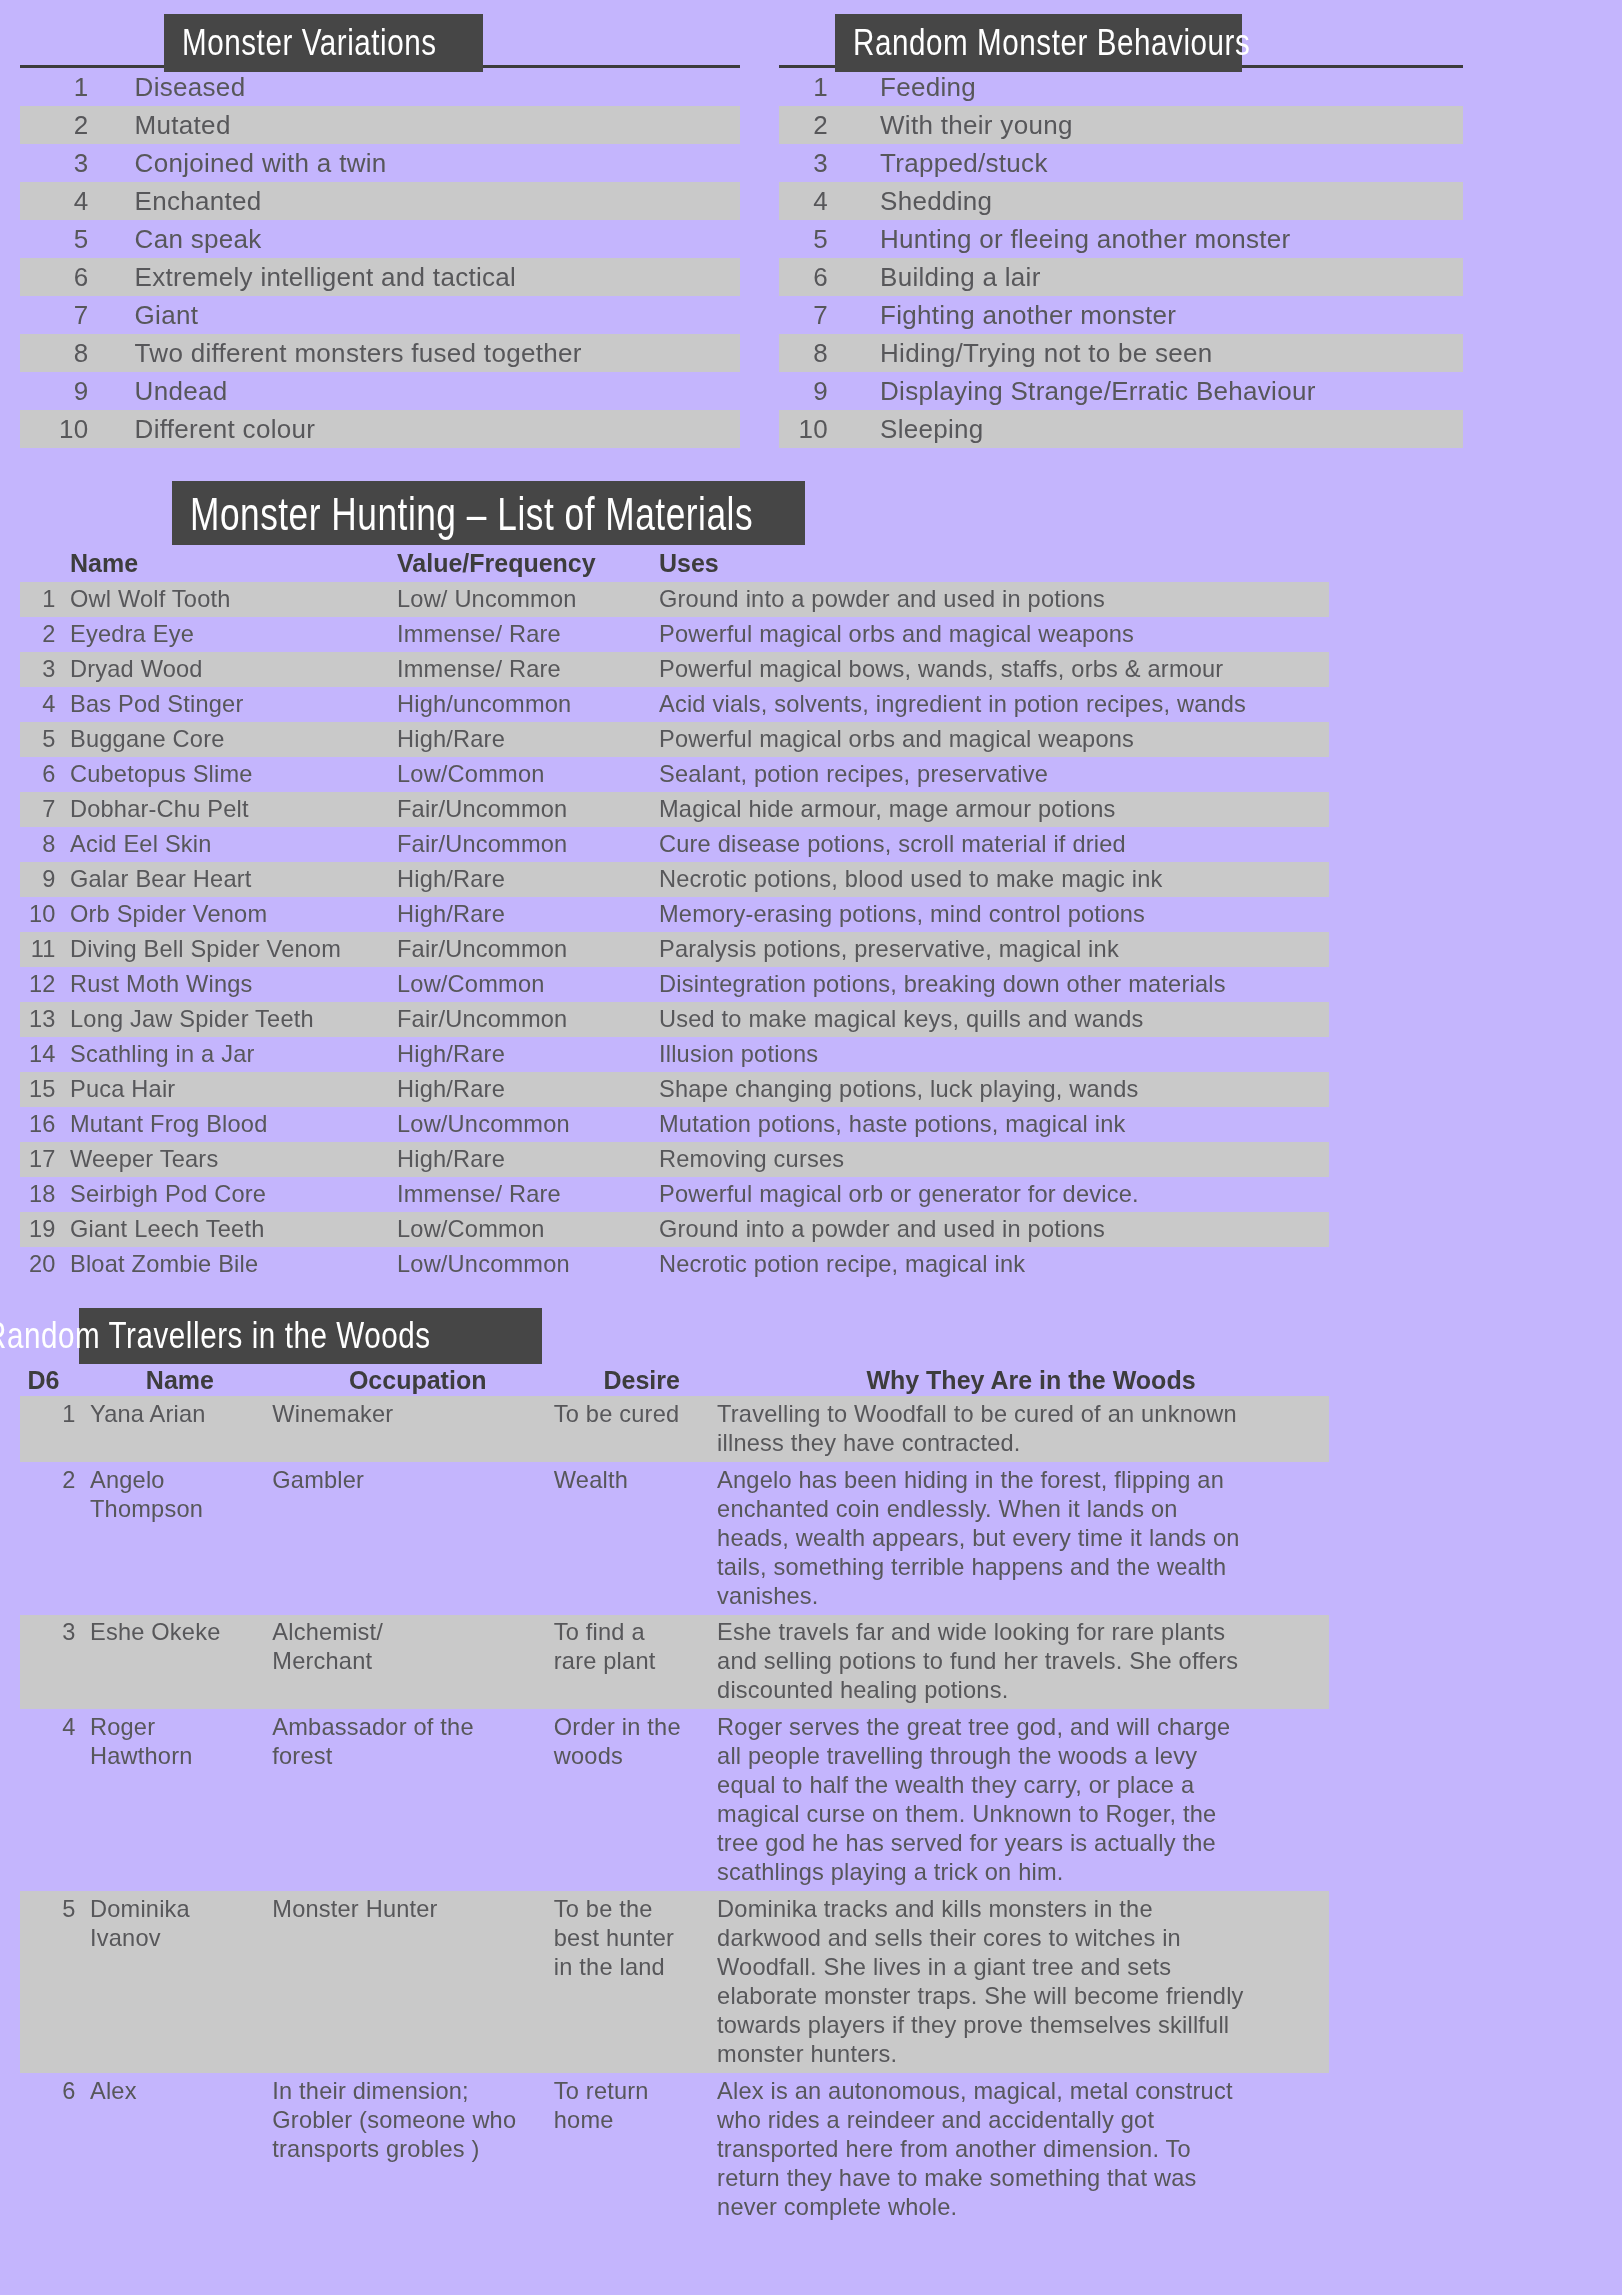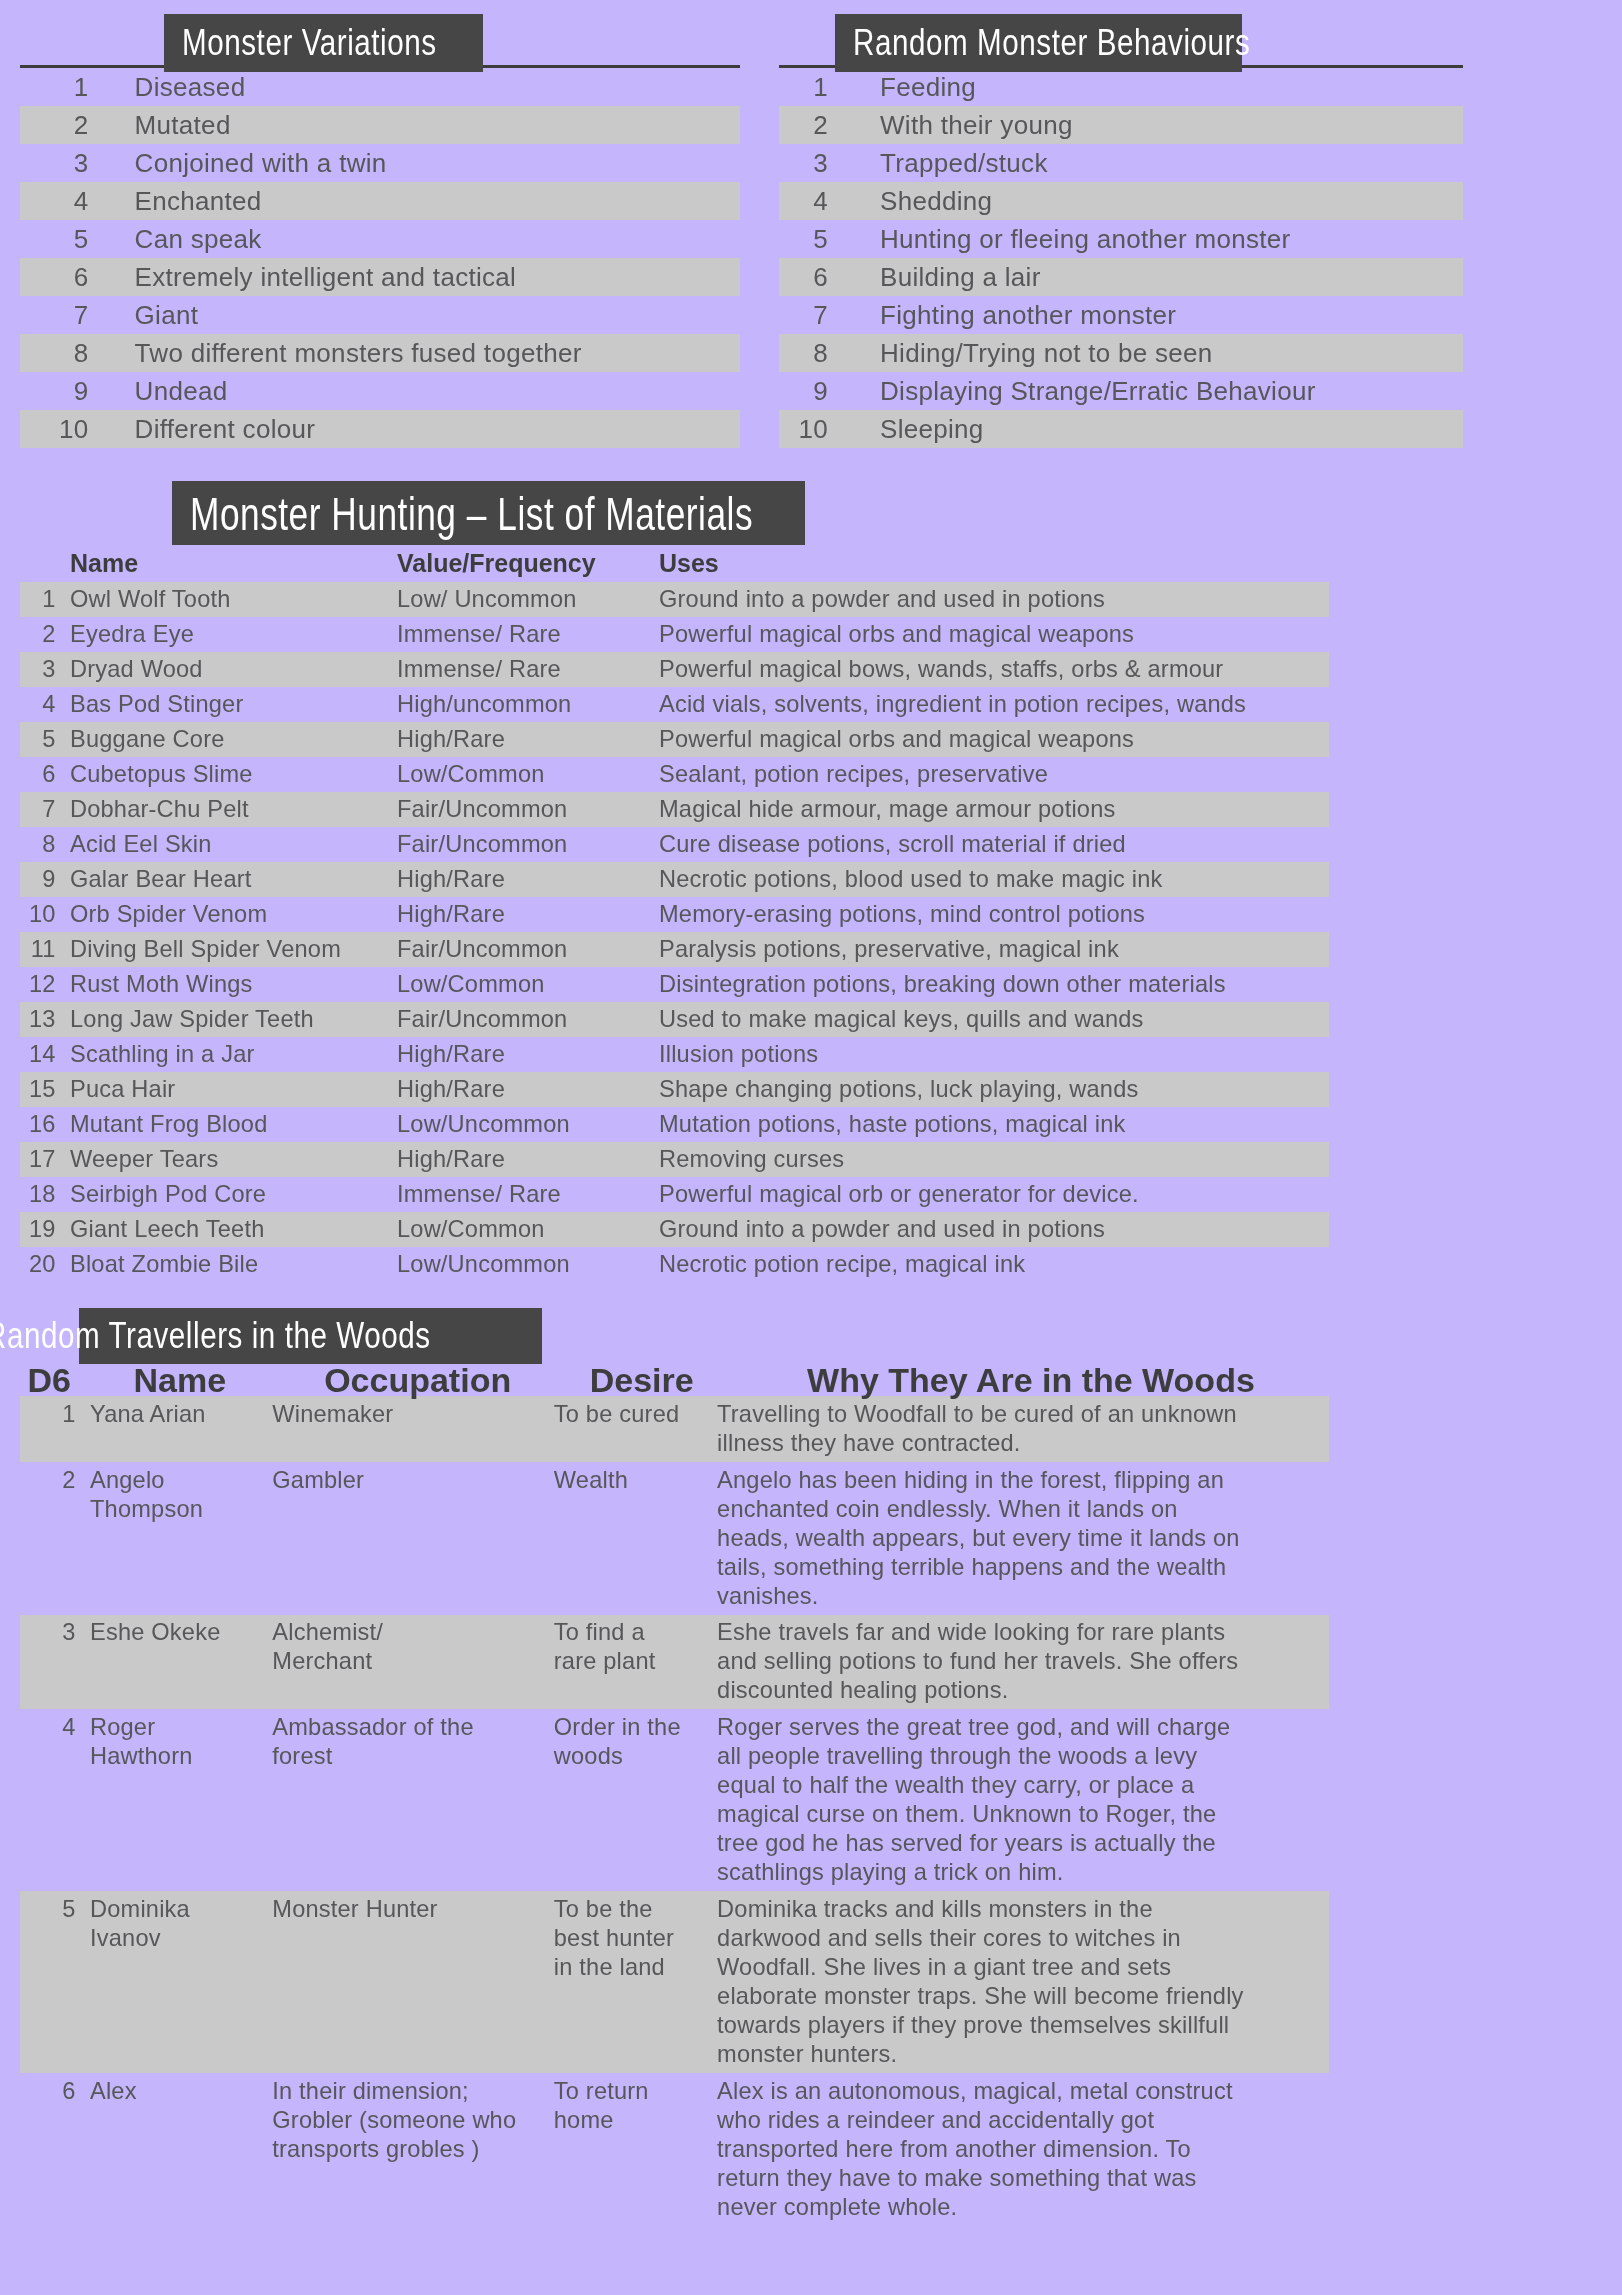--- a/index.html
+++ b/index.html
@@ -54,21 +54,21 @@
   .mrow:nth-of-type(odd){background:#c9c9c9;}
   .mrow .mnum{flex:none;width:36px;text-align:right;}
   .mrow .mname{flex:none;width:327px;padding-left:14.4px;white-space:nowrap;}
   .mrow .mval{flex:none;width:262px;white-space:nowrap;}
   .mrow .muses{flex:1;white-space:nowrap;}
   
   .ttable{position:absolute;z-index:1;}
   .thead{
     position:absolute;left:0;top:-30px;height:29px;width:100%;
     display:flex;align-items:center;
-    font-weight:700;color:#3d3d3d;font-size:34px;
+    font-weight:700;color:#3d3d3d;font-size:25px;
   }
   .thead .hd6{flex:none;width:56px;text-align:left;padding-left:7.9px;}
   .thead .hname{flex:none;width:164px;margin-left:14.4px;text-align:center;}
   .thead .hocc{flex:none;width:275px;margin-left:18.3px;text-align:center;}
   .thead .hdes{flex:none;width:160px;margin-left:6.5px;text-align:center;}
   .thead .hwhy{flex:none;width:612px;margin-left:3.3px;text-align:center;}
   .trow{display:flex;align-items:flex-start;font-size:23.6px;line-height:29px;padding:3.9px 0;letter-spacing:0.2px;}
   .trow:nth-of-type(odd){background:#c9c9c9;}
   .trow .td6{flex:none;width:56px;text-align:right;}
   .trow .tname{flex:none;width:164px;margin-left:14.4px;white-space:pre-line;}

